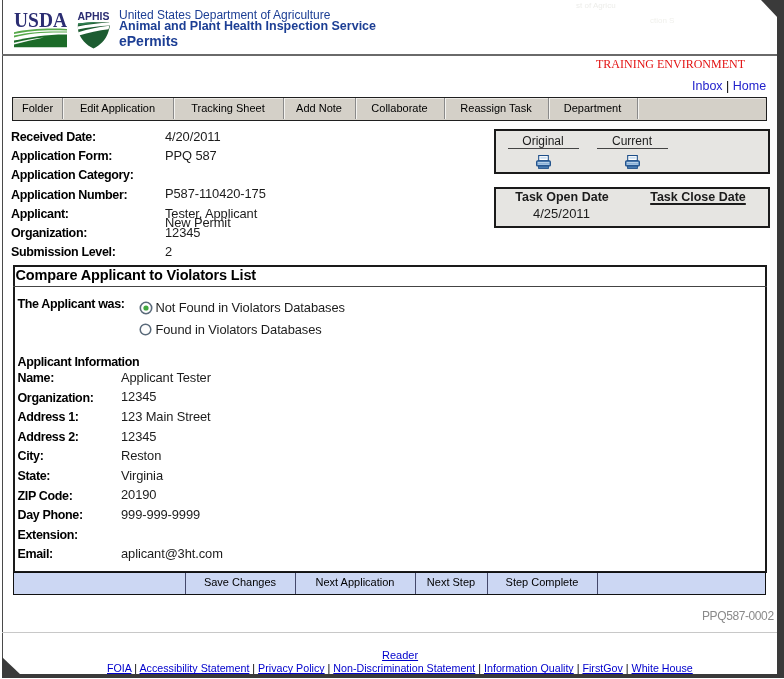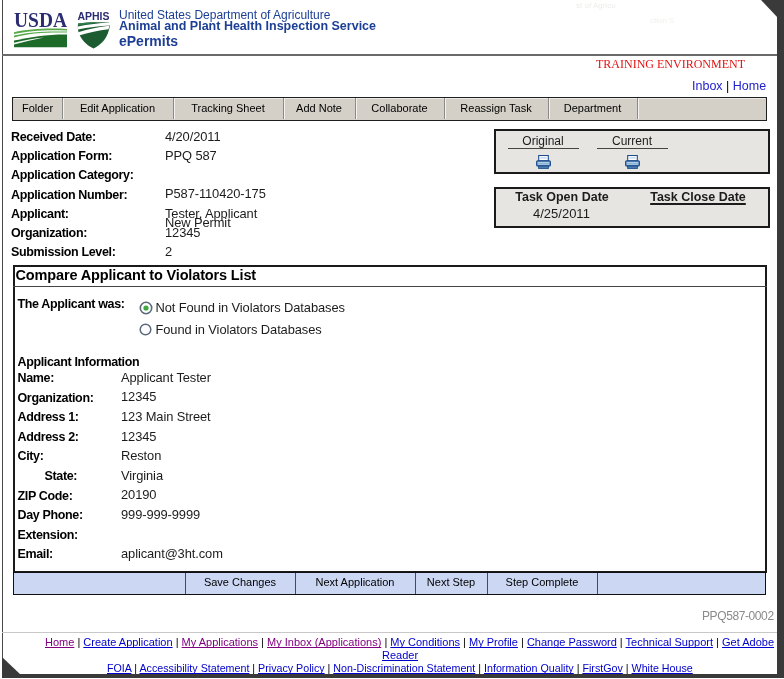--- a/index.html
+++ b/index.html
@@ -140,21 +140,21 @@
   <div class="abs lbl" style="left:17.5px;top:371.9px;">Name:</div>
   <div class="abs val" style="left:121px;top:371.8px;">Applicant Tester</div>
   <div class="abs lbl" style="left:17.5px;top:391.5px;">Organization:</div>
   <div class="abs val" style="left:121px;top:391.4px;">12345</div>
   <div class="abs lbl" style="left:17.5px;top:411.1px;">Address 1:</div>
   <div class="abs val" style="left:121px;top:411px;">123 Main Street</div>
   <div class="abs lbl" style="left:17.5px;top:430.7px;">Address 2:</div>
   <div class="abs val" style="left:121px;top:430.6px;">12345</div>
   <div class="abs lbl" style="left:17.5px;top:450.3px;">City:</div>
   <div class="abs val" style="left:121px;top:450.2px;">Reston</div>
-  <div class="abs lbl" style="left:17.5px;top:469.9px;margin-left:27px;">State:</div>
+  <div class="abs lbl" style="left:17.5px;top:469.9px;">State:</div>
   <div class="abs val" style="left:121px;top:469.8px;">Virginia</div>
   <div class="abs lbl" style="left:17.5px;top:489.5px;">ZIP Code:</div>
   <div class="abs val" style="left:121px;top:489.4px;">20190</div>
   <div class="abs lbl" style="left:17.5px;top:509.1px;">Day Phone:</div>
   <div class="abs val" style="left:121px;top:509px;">999-999-9999</div>
   <div class="abs lbl" style="left:17.5px;top:528.7px;">Extension:</div>
   <div class="abs lbl" style="left:17.5px;top:548.3px;">Email:</div>
   <div class="abs val" style="left:121px;top:548.2px;">aplicant@3ht.com</div>
 
   <div class="abs" style="left:13px;top:572px;width:753px;height:23px;background:#ccd7f3;border:1px solid #111;box-sizing:border-box;"></div>
@@ -164,31 +164,20 @@
   <div class="abs" style="left:487px;top:573px;width:1px;height:21px;background:#44486a;"></div>
   <div class="abs" style="left:597px;top:573px;width:1px;height:21px;background:#44486a;"></div>
   <div class="abs bbtn" style="left:185px;top:577px;width:110px;">Save Changes</div>
   <div class="abs bbtn" style="left:295px;top:577px;width:120px;">Next Application</div>
   <div class="abs bbtn" style="left:415px;top:577px;width:72px;">Next Step</div>
   <div class="abs bbtn" style="left:487px;top:577px;width:110px;">Step Complete</div>
 
   <div class="abs" style="left:702px;top:610px;font-size:12px;letter-spacing:-0.4px;color:#8a8a8a;">PPQ587-0002</div>
 
   <div class="abs" style="left:2px;top:632px;width:775px;height:1px;background:#c8c8c8;"></div>
-  <div class="abs" style="left:45px;top:637px;font-size:11px;color:#000;">
-    <a style="text-decoration-skip-ink:none;color:#800080;text-decoration:underline;">Home</a> |
-    <a style="text-decoration-skip-ink:none;color:#0000cc;text-decoration:underline;">Create Application</a> |
-    <a style="text-decoration-skip-ink:none;color:#800080;text-decoration:underline;">My Applications</a> |
-    <a style="text-decoration-skip-ink:none;color:#800080;text-decoration:underline;">My Inbox (Applications)</a> |
-    <a style="text-decoration-skip-ink:none;color:#0000cc;text-decoration:underline;">My Conditions</a> |
-    <a style="text-decoration-skip-ink:none;color:#0000cc;text-decoration:underline;">My Profile</a> |
-    <a style="text-decoration-skip-ink:none;color:#0000cc;text-decoration:underline;">Change Password</a> |
-    <a style="text-decoration-skip-ink:none;color:#0000cc;text-decoration:underline;">Technical Support</a> |
-    <a style="text-decoration-skip-ink:none;color:#0000cc;text-decoration:underline;">Get Adobe</a>
-  </div>
   <div class="abs" style="left:382px;top:650px;font-size:11px;">
     <a style="text-decoration-skip-ink:none;color:#0000cc;text-decoration:underline;">Reader</a>
   </div>
   <div class="abs" style="left:107px;top:663px;font-size:10.7px;color:#000;">
     <a style="text-decoration-skip-ink:none;color:#0000cc;text-decoration:underline;">FOIA</a> |
     <a style="text-decoration-skip-ink:none;color:#0000cc;text-decoration:underline;">Accessibility Statement</a> |
     <a style="text-decoration-skip-ink:none;color:#0000cc;text-decoration:underline;">Privacy Policy</a> |
     <a style="text-decoration-skip-ink:none;color:#0000cc;text-decoration:underline;">Non-Discrimination Statement</a> |
     <a style="text-decoration-skip-ink:none;color:#0000cc;text-decoration:underline;">Information Quality</a> |
     <a style="text-decoration-skip-ink:none;color:#0000cc;text-decoration:underline;">FirstGov</a> |

